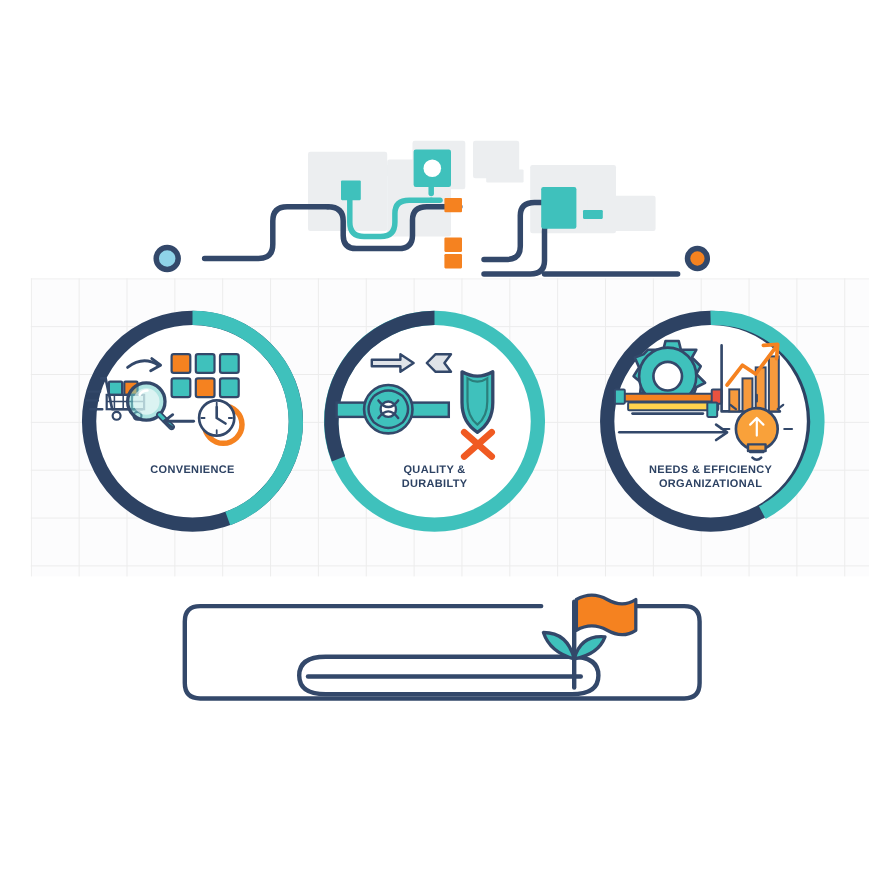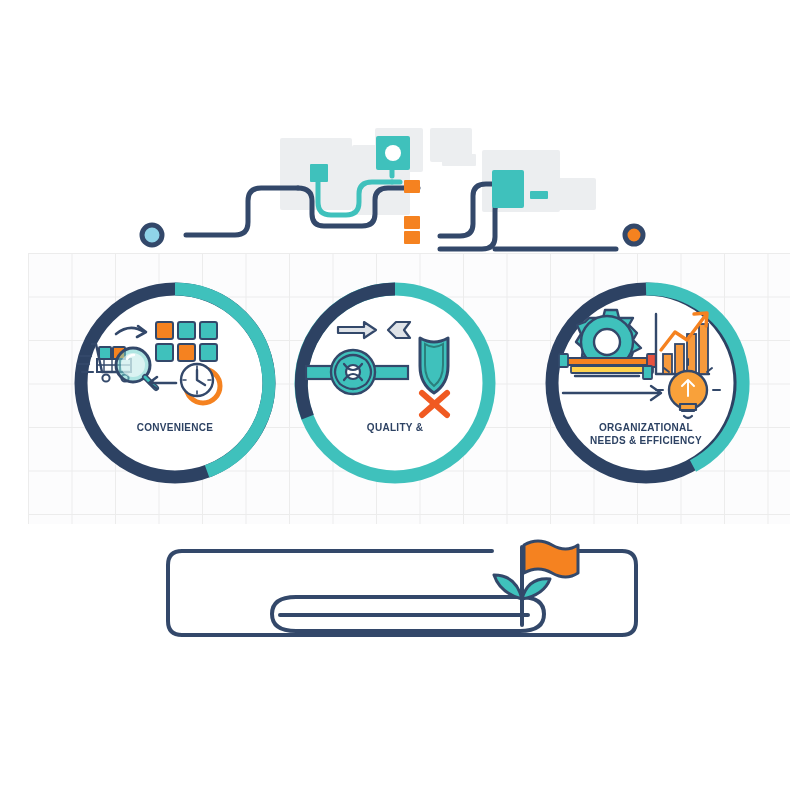--- a/index.html
+++ b/index.html
@@ -219,20 +219,21 @@
         </g>
 
         <g stroke="#f05a22" stroke-width="6" stroke-linecap="round">
           <path d="M130 113 L155 135"></path>
           <path d="M155 113 L130 135"></path>
         </g>
       </g>
     </svg>
     <div class="pillar-label">
       <div>QUALITY &amp;</div>
+      <div>DURABILTY</div>
     </div>
   </div>
 
   <div class="pillar pillar-3">
     <svg width="206" height="206" viewBox="0 0 206 206">
       <circle cx="103" cy="103" r="94" fill="#ffffff"></circle>
       <circle cx="103" cy="103" r="94" fill="none" stroke="#2d4263" stroke-width="13"></circle>
       <path d="M103 9 A94 94 0 0 1 150 186" fill="none" stroke="#3fc1bc" stroke-width="13"></path>
 
       <g>
@@ -274,22 +275,22 @@
             <path d="M120 110 h-7"></path>
             <path d="M170 110 h7"></path>
           </g>
         </g>
 
         <path d="M20 113 H116" fill="none" stroke="#33486a" stroke-width="2.4" stroke-linecap="round"></path>
         <path d="M108 106 L118 113 L108 120" fill="none" stroke="#33486a" stroke-width="2.4" stroke-linecap="round" stroke-linejoin="round"></path>
       </g>
     </svg>
     <div class="pillar-label">
+      <div>NEEDS &amp; EFFICIENCY</div>
       <div>ORGANIZATIONAL</div>
-      <div>NEEDS &amp; EFFICIENCY</div>
     </div>
   </div>
 
   <svg id="track" viewBox="0 0 500 130">
 
     <g fill="none" stroke="#33486a" stroke-width="4" stroke-linecap="round" stroke-linejoin="round">
       <path d="M332 26 H22 Q8 26 8 40 V96 Q8 110 22 110 H462 Q476 110 476 96 V40 Q476 26 462 26 H392"></path>
     </g>
 
     <g fill="none" stroke="#33486a" stroke-width="4" stroke-linecap="round" stroke-linejoin="round">

